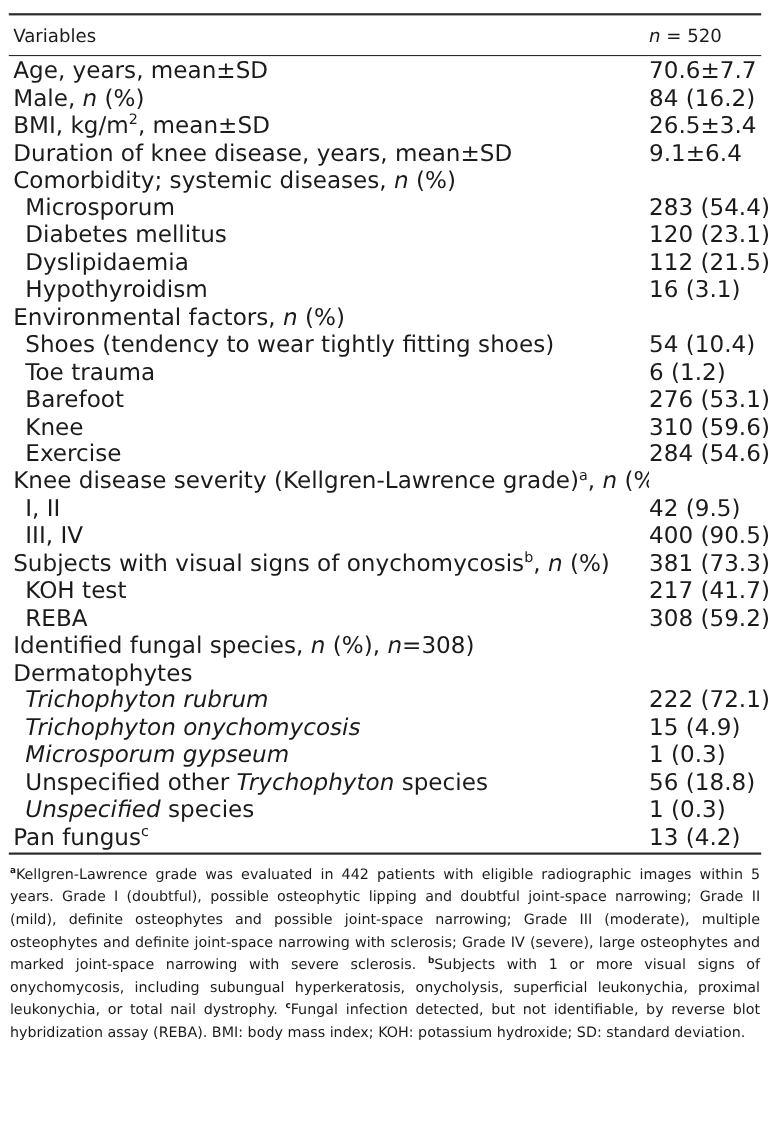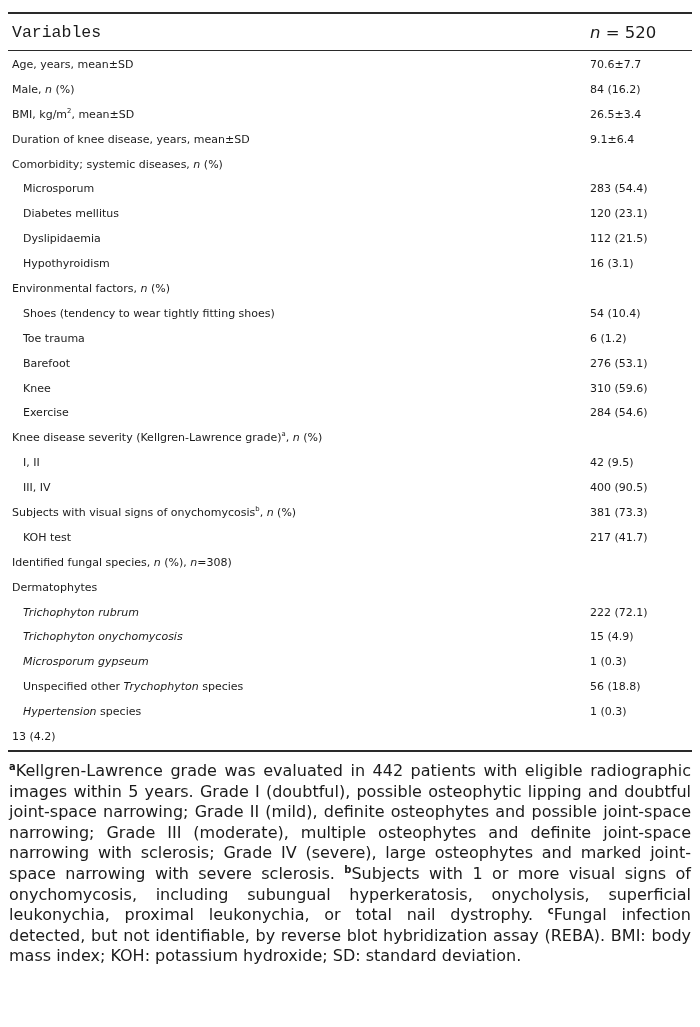--- a/index.html
+++ b/index.html
@@ -25,44 +25,43 @@
     margin: 0;
   }
   .rule.thin { border-top-width: 1.6px; }
   .thead-row {
     display: flex;
     align-items: center;
     height: 36px;
     padding: 0 4px;
     font-size: 16.5px;
   }
-  .thead-row .col-vars { flex: 0 0 578px; font-family: Liberation Mono, monospace; }
+  .thead-row .col-vars { flex: 0 0 578px; }
   .tbody { padding: 1px 0; }
   .trow {
     display: flex;
-    align-items: center;
     height: 24.9px;
     padding: 0 4px;
-    font-size: 11px;
+    font-size: 21px;
     white-space: nowrap;
   }
   .trow .cell-label { flex: 0 0 578px; overflow: hidden; }
   .trow .cell-label.indent-1 { padding-left: 11px; flex-basis: 567px; }
   .trow .cell-value { flex: 1; }
   .it { font-style: italic; }
   .sup {
     font-size: 0.62em;
     vertical-align: super;
     line-height: 0;
   }
   .sup.bold { font-weight: bold; }
   .footnote {
     margin: 9px 8px 0 8px;
     padding: 0 1px;
-    font-size: 16px;
+    font-size: 13px;
     line-height: 20.6px;
     text-align: justify;
   }
 </style>
 </head>
 <body>
 
 <div class="page">
   <div class="sheet">
 
@@ -150,20 +149,24 @@
         </div>
         <div class="trow">
           <span class="cell-label"><span>Subjects with visual signs of onychomycosis</span><span class="sup">b</span><span>, </span><span class="it">n</span><span> (%)</span></span>
           <span class="cell-value">381 (73.3)</span>
         </div>
         <div class="trow">
           <span class="cell-label indent-1"><span>KOH test</span></span>
           <span class="cell-value">217 (41.7)</span>
         </div>
         <div class="trow">
+          <span class="cell-label indent-1"><span>REBA</span></span>
+          <span class="cell-value">308 (59.2)</span>
+        </div>
+        <div class="trow">
           <span class="cell-label"><span>Identified fungal species, </span><span class="it">n</span><span> (%), </span><span class="it">n</span><span>=308)</span></span>
           <span class="cell-value"></span>
         </div>
         <div class="trow">
           <span class="cell-label"><span>Dermatophytes</span></span>
           <span class="cell-value"></span>
         </div>
         <div class="trow">
           <span class="cell-label indent-1"><span class="it">Trichophyton rubrum</span></span>
           <span class="cell-value">222 (72.1)</span>
@@ -174,24 +177,25 @@
         </div>
         <div class="trow">
           <span class="cell-label indent-1"><span class="it">Microsporum gypseum</span></span>
           <span class="cell-value">1 (0.3)</span>
         </div>
         <div class="trow">
           <span class="cell-label indent-1"><span>Unspecified other </span><span class="it">Trychophyton</span><span> species</span></span>
           <span class="cell-value">56 (18.8)</span>
         </div>
         <div class="trow">
-          <span class="cell-label indent-1"><span class="it">Hypertension</span><span> species</span></span>
+          <span class="cell-label indent-1"><span class="it">Unspecified</span><span> species</span></span>
           <span class="cell-value">1 (0.3)</span>
         </div>
         <div class="trow">
+          <span class="cell-label"><span>Pan fungus</span><span class="sup">c</span></span>
           <span class="cell-value">13 (4.2)</span>
         </div>
       </div>
 
     <hr class="rule">
   </div>
 
   <div class="footnote"><span class="sup bold">a</span><span>Kellgren-Lawrence grade was evaluated in 442 patients with eligible radiographic images within 5 years. Grade I (doubtful), possible osteophytic lipping and doubtful joint-space narrowing; Grade II (mild), definite osteophytes and possible joint-space narrowing; Grade III (moderate), multiple osteophytes and definite joint-space narrowing with sclerosis; Grade IV (severe), large osteophytes and marked joint-space narrowing with severe sclerosis. </span><span class="sup bold">b</span><span>Subjects with 1 or more visual signs of onychomycosis, including subungual hyperkeratosis, onycholysis, superficial leukonychia, proximal leukonychia, or total nail dystrophy. </span><span class="sup bold">c</span><span>Fungal infection detected, but not identifiable, by reverse blot hybridization assay (REBA). BMI: body mass index; KOH: potassium hydroxide; SD: standard deviation.</span></div>
 </div>
 

